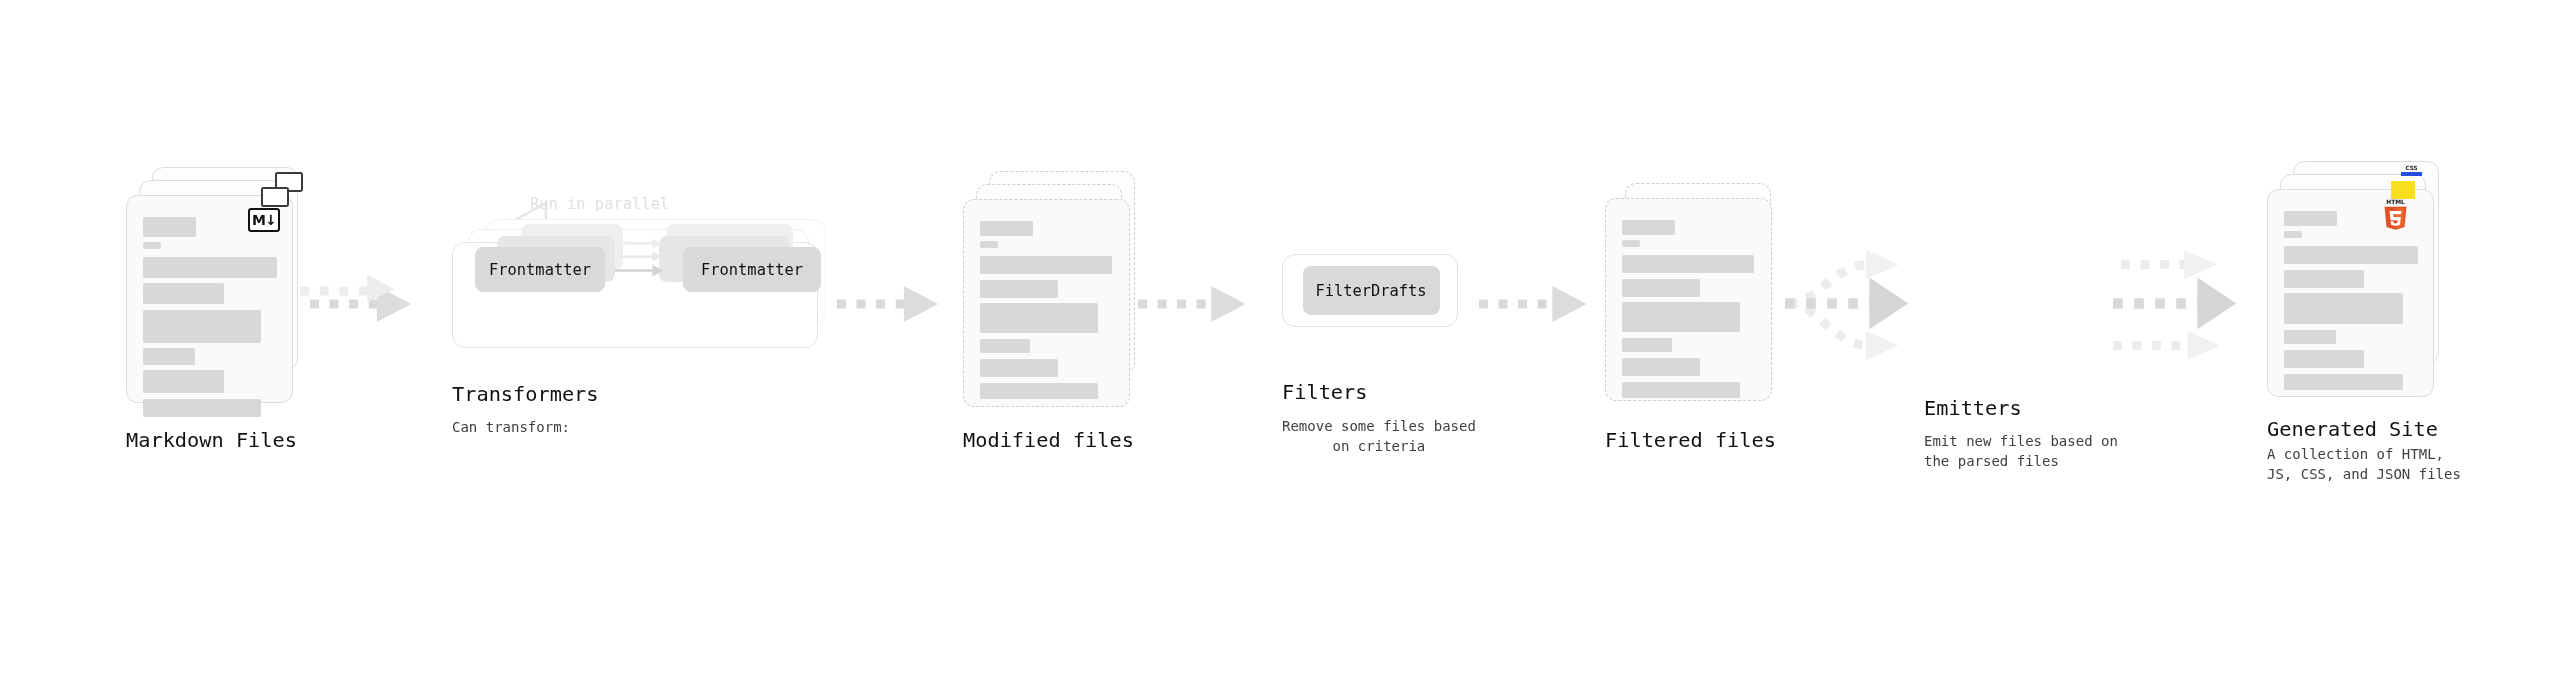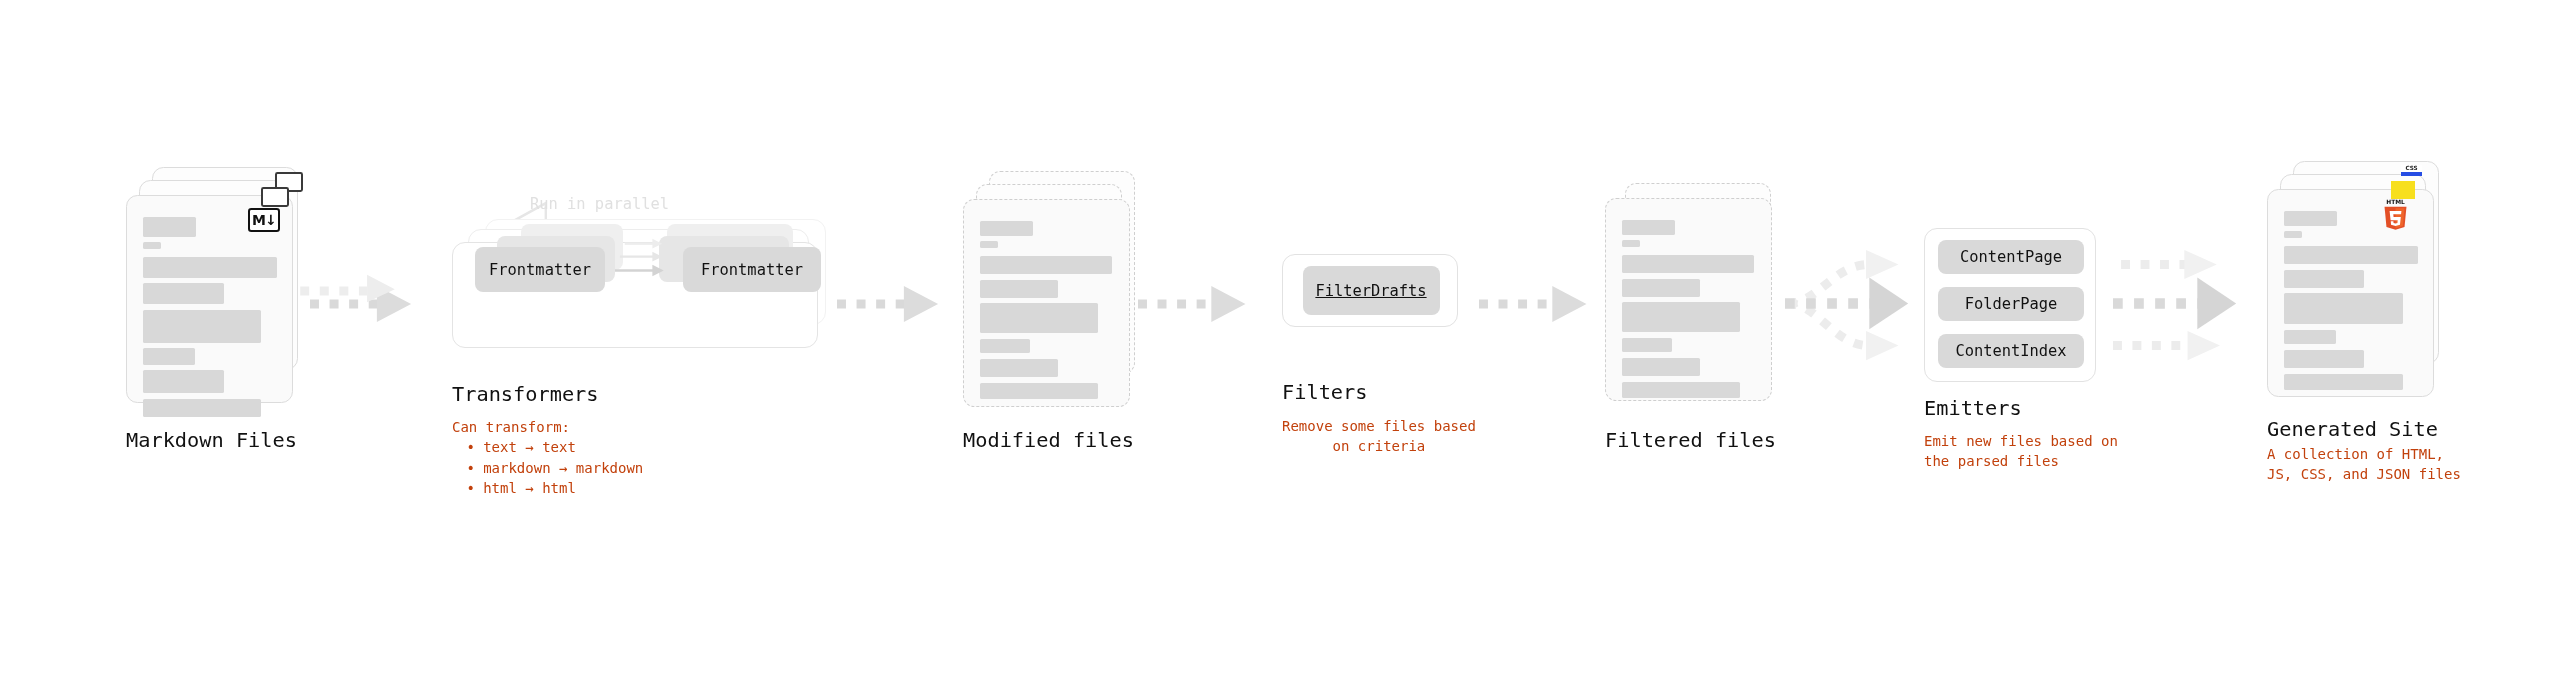--- a/index.html
+++ b/index.html
@@ -144,21 +144,21 @@
   .caption-title {
     position: absolute;
     font-size: 20.3px;
     color: #111;
     white-space: nowrap;
     letter-spacing: 0px;
   }
   .caption-sub {
     position: absolute;
     font-size: 14px;
-    color: #c2410c;
+    color: #404040;
     line-height: 1.45;
     white-space: pre-line;
   }
   .caption-sub.list {
     white-space: normal;
   }
   .caption-sub ul {
     margin: 0;
     padding: 0 0 0 14.6px;
     list-style: none;
@@ -234,25 +234,20 @@
       <polygon points="46,34 60,41 46,48" fill="#d3d3d3"></polygon>
     </svg>
 
     <div class="pill" style="position:absolute; left:23px; top:28.4px; width:130px; height:45px;">Frontmatter</div>
     <div class="pill" style="position:absolute; left:231px; top:28.4px; width:138px; height:45px;">Frontmatter</div>
   </div>
 
   <div class="caption-title" style="left:452px; top:382px;">Transformers</div>
   <div class="caption-sub list" style="left:452px; top:417px;">
     <div>Can transform:</div>
-    <ul>
-      <li>text → text</li>
-      <li>markdown → markdown</li>
-      <li>html → html</li>
-    </ul>
   </div>
 
   <svg class="node" style="left:837px; top:286px;" width="106" height="36" viewBox="0 0 130 44">
     <line x1="0" y1="22" x2="88" y2="22" stroke="#d9d9d9" stroke-width="11" stroke-dasharray="11 13"></line>
     <polygon points="82,0 124,22 82,44" fill="#dcdcdc"></polygon>
   </svg>
 
   <div class="docstack" style="left:963px; top:171px;">
     <div class="doccard dashed back2"></div>
     <div class="doccard dashed back1"></div>
@@ -270,21 +265,21 @@
     </div>
   </div>
   <div class="caption-title" style="left:963px; top:428px;">Modified files</div>
 
   <svg class="node" style="left:1138px; top:286px;" width="114" height="36" viewBox="0 0 140 44">
     <line x1="0" y1="22" x2="96" y2="22" stroke="#d9d9d9" stroke-width="11" stroke-dasharray="11 13"></line>
     <polygon points="90,0 132,22 90,44" fill="#dcdcdc"></polygon>
   </svg>
 
   <div class="box" style="left:1282px; top:254px; width:176px; height:73px;">
-    <div class="pill" style="position:absolute; left:19.5px; top:11.4px; width:137px; height:49px;text-decoration:underline;">FilterDrafts</div>
+    <div class="pill" style="position:absolute; left:19.5px; top:11.4px; width:137px; height:49px;">FilterDrafts</div>
   </div>
   <div class="caption-title" style="left:1282px; top:380px;">Filters</div>
   <div class="caption-sub" style="left:1282px; top:416px;text-align:center;">Remove some files based
 on criteria</div>
 
   <svg class="node" style="left:1479px; top:286px;" width="114" height="36" viewBox="0 0 140 44">
     <line x1="0" y1="22" x2="96" y2="22" stroke="#d9d9d9" stroke-width="11" stroke-dasharray="11 13"></line>
     <polygon points="90,0 132,22 90,44" fill="#dcdcdc"></polygon>
   </svg>
 
@@ -307,25 +302,20 @@
 
   <svg class="node" style="left:1785px; top:232px;" width="154" height="138" viewBox="0 0 190 170">
     <path d="M4,88 C40,88 60,40 104,40" fill="none" stroke="#ececec" stroke-width="11" stroke-dasharray="11 13"></path>
     <polygon points="100,22 140,40 100,58" fill="#f1f1f1"></polygon>
     <path d="M4,88 C40,88 60,140 104,140" fill="none" stroke="#ececec" stroke-width="11" stroke-dasharray="11 13"></path>
     <polygon points="100,122 140,140 100,158" fill="#f1f1f1"></polygon>
     <line x1="0" y1="88" x2="106" y2="88" stroke="#d9d9d9" stroke-width="13" stroke-dasharray="12 14"></line>
     <polygon points="104,56 152,88 104,120" fill="#d5d5d5"></polygon>
   </svg>
 
-  <div class="box" style="left:1924px; top:228px; width:172px; height:154px;">
-    <div class="pill" style="position:absolute; left:13px; top:10.6px; width:146px; height:34px;">ContentPage</div>
-    <div class="pill" style="position:absolute; left:13px; top:58px; width:146px; height:34px;">FolderPage</div>
-    <div class="pill" style="position:absolute; left:13px; top:105px; width:146px; height:34px;">ContentIndex</div>
-  </div>
   <div class="caption-title" style="left:1924px; top:396px;">Emitters</div>
   <div class="caption-sub" style="left:1924px; top:431px;">Emit new files based on
 the parsed files</div>
 
   <svg class="node" style="left:2113px; top:232px;" width="154" height="138" viewBox="0 0 190 170">
     <line x1="10" y1="40" x2="92" y2="40" stroke="#ececec" stroke-width="11" stroke-dasharray="11 13"></line>
     <polygon points="88,22 128,40 88,58" fill="#f1f1f1"></polygon>
     <line x1="0" y1="88" x2="106" y2="88" stroke="#d9d9d9" stroke-width="13" stroke-dasharray="12 14"></line>
     <polygon points="104,56 152,88 104,120" fill="#d5d5d5"></polygon>
     <line x1="0" y1="140" x2="96" y2="140" stroke="#ececec" stroke-width="11" stroke-dasharray="11 13"></line>

